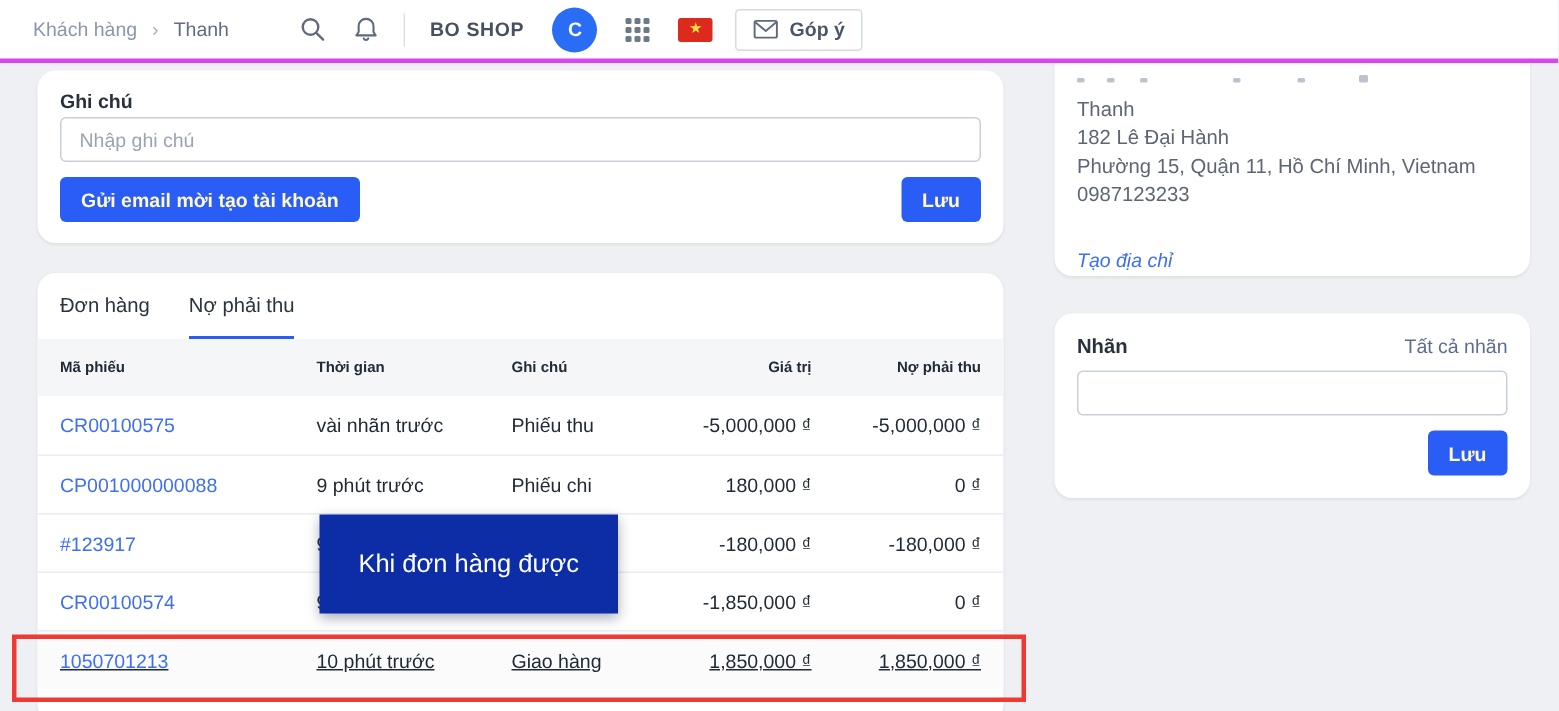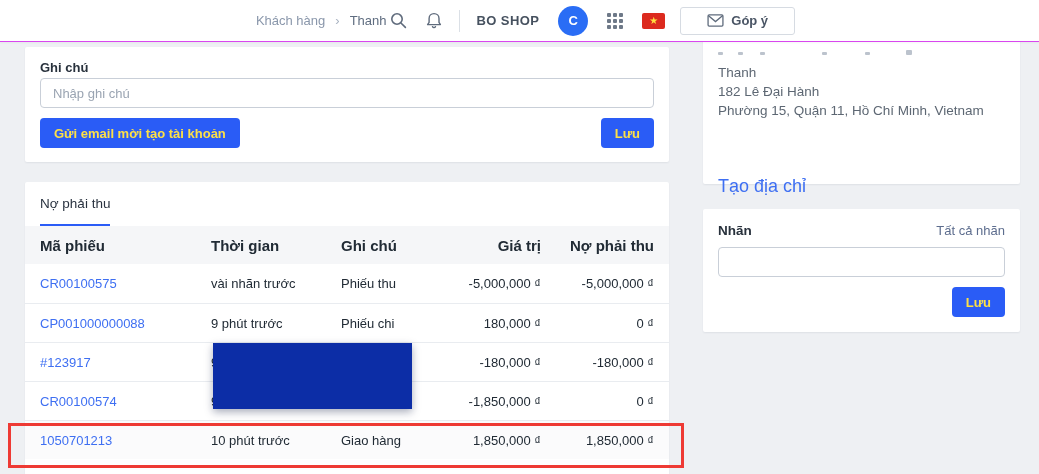--- a/index.html
+++ b/index.html
@@ -6,24 +6,25 @@
   html,body { width:1039px; height:474px; }
   body {
     position:relative; overflow:hidden;
     background:#eef0f3;
     font-family:"Liberation Sans","DejaVu Sans",sans-serif;
     color:#212b35; font-size:13px;
   }
   
   .topbar {
     position:absolute; left:0; top:0; width:1039px; height:42px;
-    background:#fff; border-bottom:1px solid #d946ef; z-index:20;
-    display:flex; align-items:center; justify-content:center;
+    background:#fff; border-bottom:3px solid #d946ef; z-index:20;
+    display:flex; align-items:center; justify-content:flex-start;
     padding:0 10px 0 22px;
     box-shadow:0 1px 2px rgba(20,30,50,.04);
+    gap:44px;
   }
   .crumbs { display:flex; align-items:center; gap:10px; font-size:13px; }
   .crumb-parent { color:#8a97ab; cursor:pointer; }
   .crumb-sep { color:#a8b2c1; font-size:13px; }
   .crumb-current { color:#5f6d80; }
   .top-right { display:flex; align-items:center; gap:11px; }
   .icon-btn { display:flex; align-items:center; justify-content:center; width:24px; height:24px; cursor:pointer; }
   .vdivider { width:1px; height:22px; background:#dbe0e6; margin:0 2px; }
   .shop-name { font-weight:bold; color:#46515f; letter-spacing:.4px; font-size:13px; margin:0 4px; cursor:pointer; }
   .avatar {
@@ -32,73 +33,73 @@
     display:flex; align-items:center; justify-content:center; cursor:pointer; margin:0 4px;
   }
   .grid-icon { display:grid; grid-template-columns:repeat(3,4px); grid-template-rows:repeat(3,4px); gap:2px; cursor:pointer; margin:0 4px; }
   .grid-icon span { background:#6e7988; border-radius:1px; }
   .flag {
     width:23px; height:16px; background:var(--flag_red,#dc2a1e); border-radius:2px;
     display:flex; align-items:center; justify-content:center; cursor:pointer; margin:0 4px;
   }
   .flag span { color:var(--flag_star,#ffdf3f); font-size:10px; line-height:1; }
   .feedback-btn {
-    height:28px; display:flex; align-items:center; gap:7px; padding:0 26px;
+    height:28px; display:flex; align-items:center; gap:7px; padding:0 11px;
     border:1px solid #d6dbe2; border-radius:3px; background:#fff;
     color:#4a5565; font-weight:bold; font-size:13px; cursor:pointer;
   }
   
-  .card { position:absolute; background:#fff; border-radius:2px; box-shadow:0 1px 2px rgba(20,30,50,.07); }
+  .card { position:absolute; background:#fff; border-radius:12px; box-shadow:0 1px 2px rgba(20,30,50,.07); }
   
   .note-card { left:25px; top:47px; width:644px; height:115px; padding:13px 15px 14px; }
   .field-label { font-weight:bold; font-size:13px; color:#28313c; margin-bottom:3px; }
   .text-input {
     width:100%; height:30px; border:1px solid #c9cfd8; border-radius:4px;
     padding:0 12px; font-size:13px; color:#6d28d9; outline:none;
     font-family:"Liberation Sans","DejaVu Sans",sans-serif;
   }
   .text-input::placeholder { color:#9aa4b2; }
   .note-actions { display:flex; justify-content:space-between; margin-top:10px; }
   .btn-primary {
-    background:var(--accent,#2a5cf6); color:#fde047; border:none; border-radius:4px;
+    background:var(--accent,#2a5cf6); color:#fef9c3; border:none; border-radius:4px;
     height:30px; padding:0 14px; font-size:13px; font-weight:bold; cursor:pointer;
     font-family:"Liberation Sans","DejaVu Sans",sans-serif;
   }
   
   .ledger-card { left:25px; top:182px; width:644px; height:300px; }
   .tabs { display:flex; gap:26px; padding:0 15px; height:44px; align-items:stretch; }
   .tab { display:flex; align-items:center; font-size:13.5px; color:#2a3340; cursor:pointer; border-bottom:2px solid transparent; }
   .tab.active { border-bottom-color:var(--accent,#2a5cf6); }
   .thead {
     display:flex; align-items:center; height:38px; padding:0 15px;
-    background:#f5f6f8; font-weight:bold; font-size:15px; color:#212b35;
+    background:#f5f6f8; font-weight:bold; font-size:10px; color:#212b35;
   }
   .trow { display:flex; align-items:center; height:39px; padding:0 15px; font-size:13px; }
   .trow + .trow { border-top:1px solid #e9ecf0; }
-  .trow.hl { background:#fbfbfc; border-top:1px solid #e9ecf0; }
+  .trow.hl { background:#fbfbfc; border-top:1px solid #e9ecf0;text-decoration:underline; }
   .c1 { width:171px; } .c2 { width:130px; } .c3 { width:90px; }
   .c4 { width:110px; text-align:right; } .c5 { flex:1; text-align:right; }
   .row-link { color:var(--link,#3e6ff2); text-decoration:none; cursor:pointer; }
   
   .annotation {
     position:absolute; left:213px; top:343px; width:199px; height:66px; z-index:6;
     background:var(--tooltip_bg,#0c2da6); color:#fff; font-size:17px; line-height:1.55;
     display:flex; flex-direction:column; align-items:center; justify-content:center;
     text-align:center; box-shadow:0 3px 8px rgba(10,20,60,.35);
   }
   .highlight-box {
     position:absolute; left:8px; top:423px; width:676px; height:45px; z-index:5;
     border:3px solid var(--highlight_red,#ee3a34); pointer-events:none;
   }
   
   .address-card { left:703px; top:30px; width:317px; height:154px; padding:0 15px; z-index:1; }
   .clipped-row { position:absolute; left:15px; right:15px; top:20px; height:7px; }
   .clipped-row i { position:absolute; top:2px; height:3px; background:#bcc3cd; border-radius:1px; }
   .addr-lines { position:absolute; left:15px; right:15px; top:33px; font-size:13.5px; color:#5d6773; line-height:19px; }
-  .addr-link { position:absolute; left:15px; top:146px; color:var(--link,#3e6ff2); font-size:18px; cursor:pointer; }
+  .addr-link { position:absolute; left:15px; top:136px; color:var(--link,#3e6ff2); font-size:13px; cursor:pointer;font-style:italic; }
   
   .label-card { left:703px; top:209px; width:317px; height:123px; padding:14px 15px; }
   .label-head { display:flex; justify-content:space-between; align-items:flex-start; margin-bottom:9px; }
   .label-title { font-weight:bold; font-size:13.5px; color:#28313c; }
   .all-labels { color:#5d6d8e; font-weight:normal; font-size:13px; cursor:pointer; }
   .label-actions { display:flex; justify-content:flex-end; margin-top:10px; }
   .btn-sm { min-width:46px;text-align:center; }
 </style>
 </head>
 <body>
@@ -155,20 +156,21 @@
   <div class="field-label">Ghi chú</div>
   <input class="text-input" type="text" placeholder="Nhập ghi chú" style="">
   <div class="note-actions">
     <button class="btn-primary">Gửi email mời tạo tài khoản</button>
     <button class="btn-primary btn-sm">Lưu</button>
   </div>
 </section>
 
 <section class="card ledger-card">
   <div class="tabs">
+    <span class="tab">Đơn hàng</span>
     <span class="tab active">Nợ phải thu</span>
   </div>
   <div class="thead">
     <span class="c1">Mã phiếu</span>
     <span class="c2">Thời gian</span>
     <span class="c3">Ghi chú</span>
     <span class="c4">Giá trị</span>
     <span class="c5">Nợ phải thu</span>
   </div>
   <div class="trow">
@@ -202,36 +204,38 @@
   <div class="trow hl">
     <span class="c1"><a class="row-link">1050701213</a></span>
     <span class="c2">10 phút trước</span>
     <span class="c3">Giao hàng</span>
     <span class="c4">1,850,000 ₫</span>
     <span class="c5">1,850,000 ₫</span>
   </div>
 </section>
 
 <div class="annotation">
+  <span>Khi đơn hàng được</span>
 </div>
 <div class="highlight-box"></div>
 
 <section class="card address-card">
   <div class="clipped-row">
     <i style="left:0;width:5px"></i>
       <i style="left:20px;width:5px"></i>
       <i style="left:42px;width:5px"></i>
     <i style="left:104px;width:5px"></i>
       <i style="left:147px;width:5px"></i>
     <i style="left:188px;width:6px;top:0;height:5px"></i>
   </div>
   <div class="addr-lines">
     <div>Thanh</div>
     <div>182 Lê Đại Hành</div>
     <div>Phường 15, Quận 11, Hồ Chí Minh, Vietnam</div>
+    <div>0987123233</div>
   </div>
   <a class="addr-link">Tạo địa chỉ</a>
 </section>
 
 <section class="card label-card">
   <div class="label-head">
     <span class="label-title">Nhãn</span>
     <span class="all-labels">Tất cả nhãn</span>
   </div>
   <input class="text-input" type="text" value="" style="">

